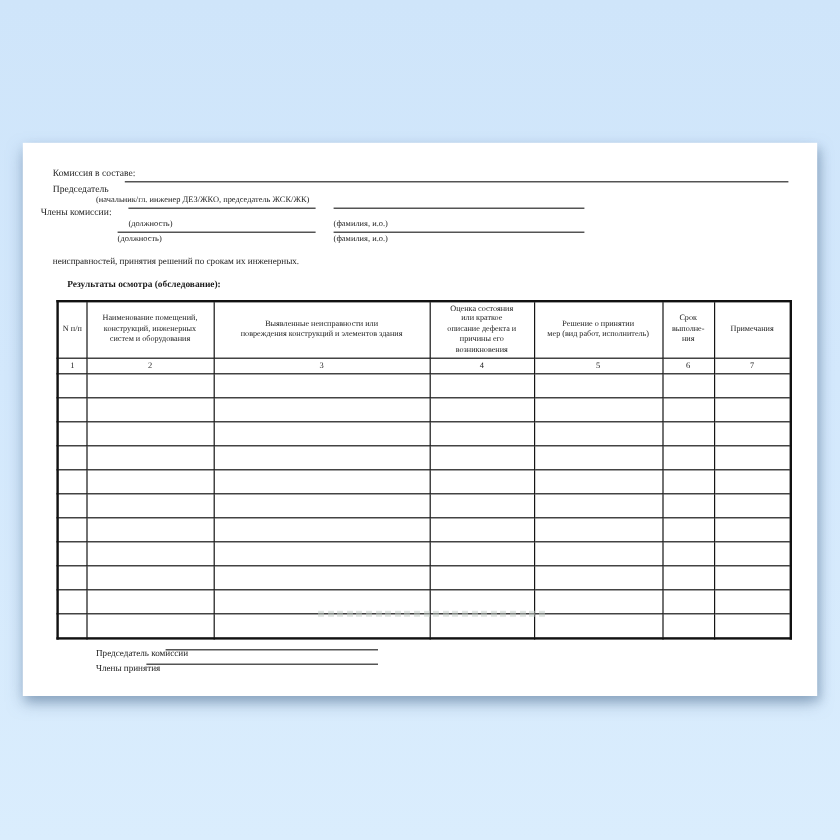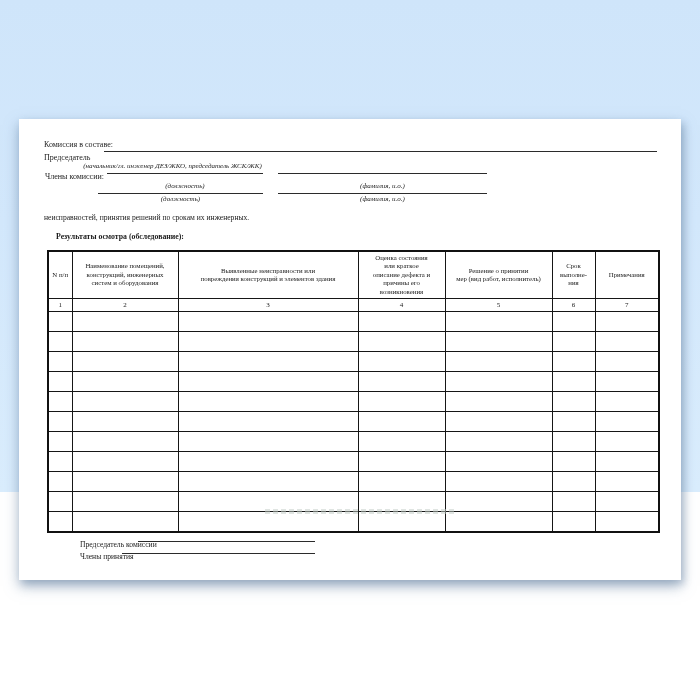--- a/index.html
+++ b/index.html
@@ -2,32 +2,32 @@
 <html><head>
 <meta charset="utf-8">
 <style>
   html,body{margin:0;padding:0;}
   body{
     width:700px;height:700px;overflow:hidden;
     font-family:"Liberation Serif","DejaVu Serif",serif;
     color:#1b1b1b;
   }
   .canvas{
-    position:relative;width:700px;height:492px;
+    position:relative;width:700px;height:700px;
     background:linear-gradient(180deg,#cfe5fa 0%,#d3e8fc 45%,#daedfd 100%);
   }
   .page{
     position:absolute;left:19px;top:119px;width:662px;height:461px;
     background:#ffffff;
     box-shadow:0 6px 13px rgba(96,126,158,.55),3px 4px 7px rgba(96,126,158,.30);
   }
   .t{position:absolute;white-space:nowrap;}
   .fs8{font-size:8px;line-height:9px;}
   .uline{position:absolute;border-bottom:1px solid #2b2b2b;height:8px;}
-  .cap{position:absolute;text-align:center;font-size:7px;line-height:8px;font-style:italic;}
+  .cap{position:absolute;text-align:left;font-size:7px;line-height:8px;}
   .par{
     position:absolute;left:25px;width:613px;font-size:7.6px;line-height:9.5px;
   }
   .par .j{text-align:justify;text-align-last:justify;}
   .results{position:absolute;left:37px;top:112.5px;font-size:7.8px;font-weight:bold;}
   table.insp{
     position:absolute;left:28px;top:131px;width:611px;
     border-collapse:collapse;table-layout:fixed;
     border:2px solid #111;
   }
@@ -53,21 +53,21 @@
 <div class="canvas">
   <div class="page">
 
     <div class="t fs8" style="left:25px;top:21px">Комиссия в составе:</div>
 
     <div class="t fs8" style="left:25px;top:34px">Председатель</div>
     <div class="uline" style="left:85px;top:24px;width:553px"></div>
 
     <div class="cap" style="left:61px;top:43px;width:185px">(начальник/гл. инженер ДЕЗ/ЖКО, председатель ЖСК/ЖК)</div>
 
-    <div class="t fs8" style="left:26px;top:53px">Члены комиссии:</div>
+    <div class="t fs8" style="left:15px;top:53px">Члены комиссии:</div>
     <div class="uline" style="left:88px;top:46px;width:156px"></div>
     <div class="uline" style="left:259px;top:46px;width:209px"></div>
 
     <div class="cap" style="left:88px;top:63px;width:156px">(должность)</div>
     <div class="cap" style="left:259px;top:63px;width:209px">(фамилия, и.о.)</div>
 
     <div class="uline" style="left:79px;top:66px;width:165px"></div>
     <div class="uline" style="left:259px;top:66px;width:209px"></div>
 
     <div class="cap" style="left:79px;top:76px;width:165px">(должность)</div>

